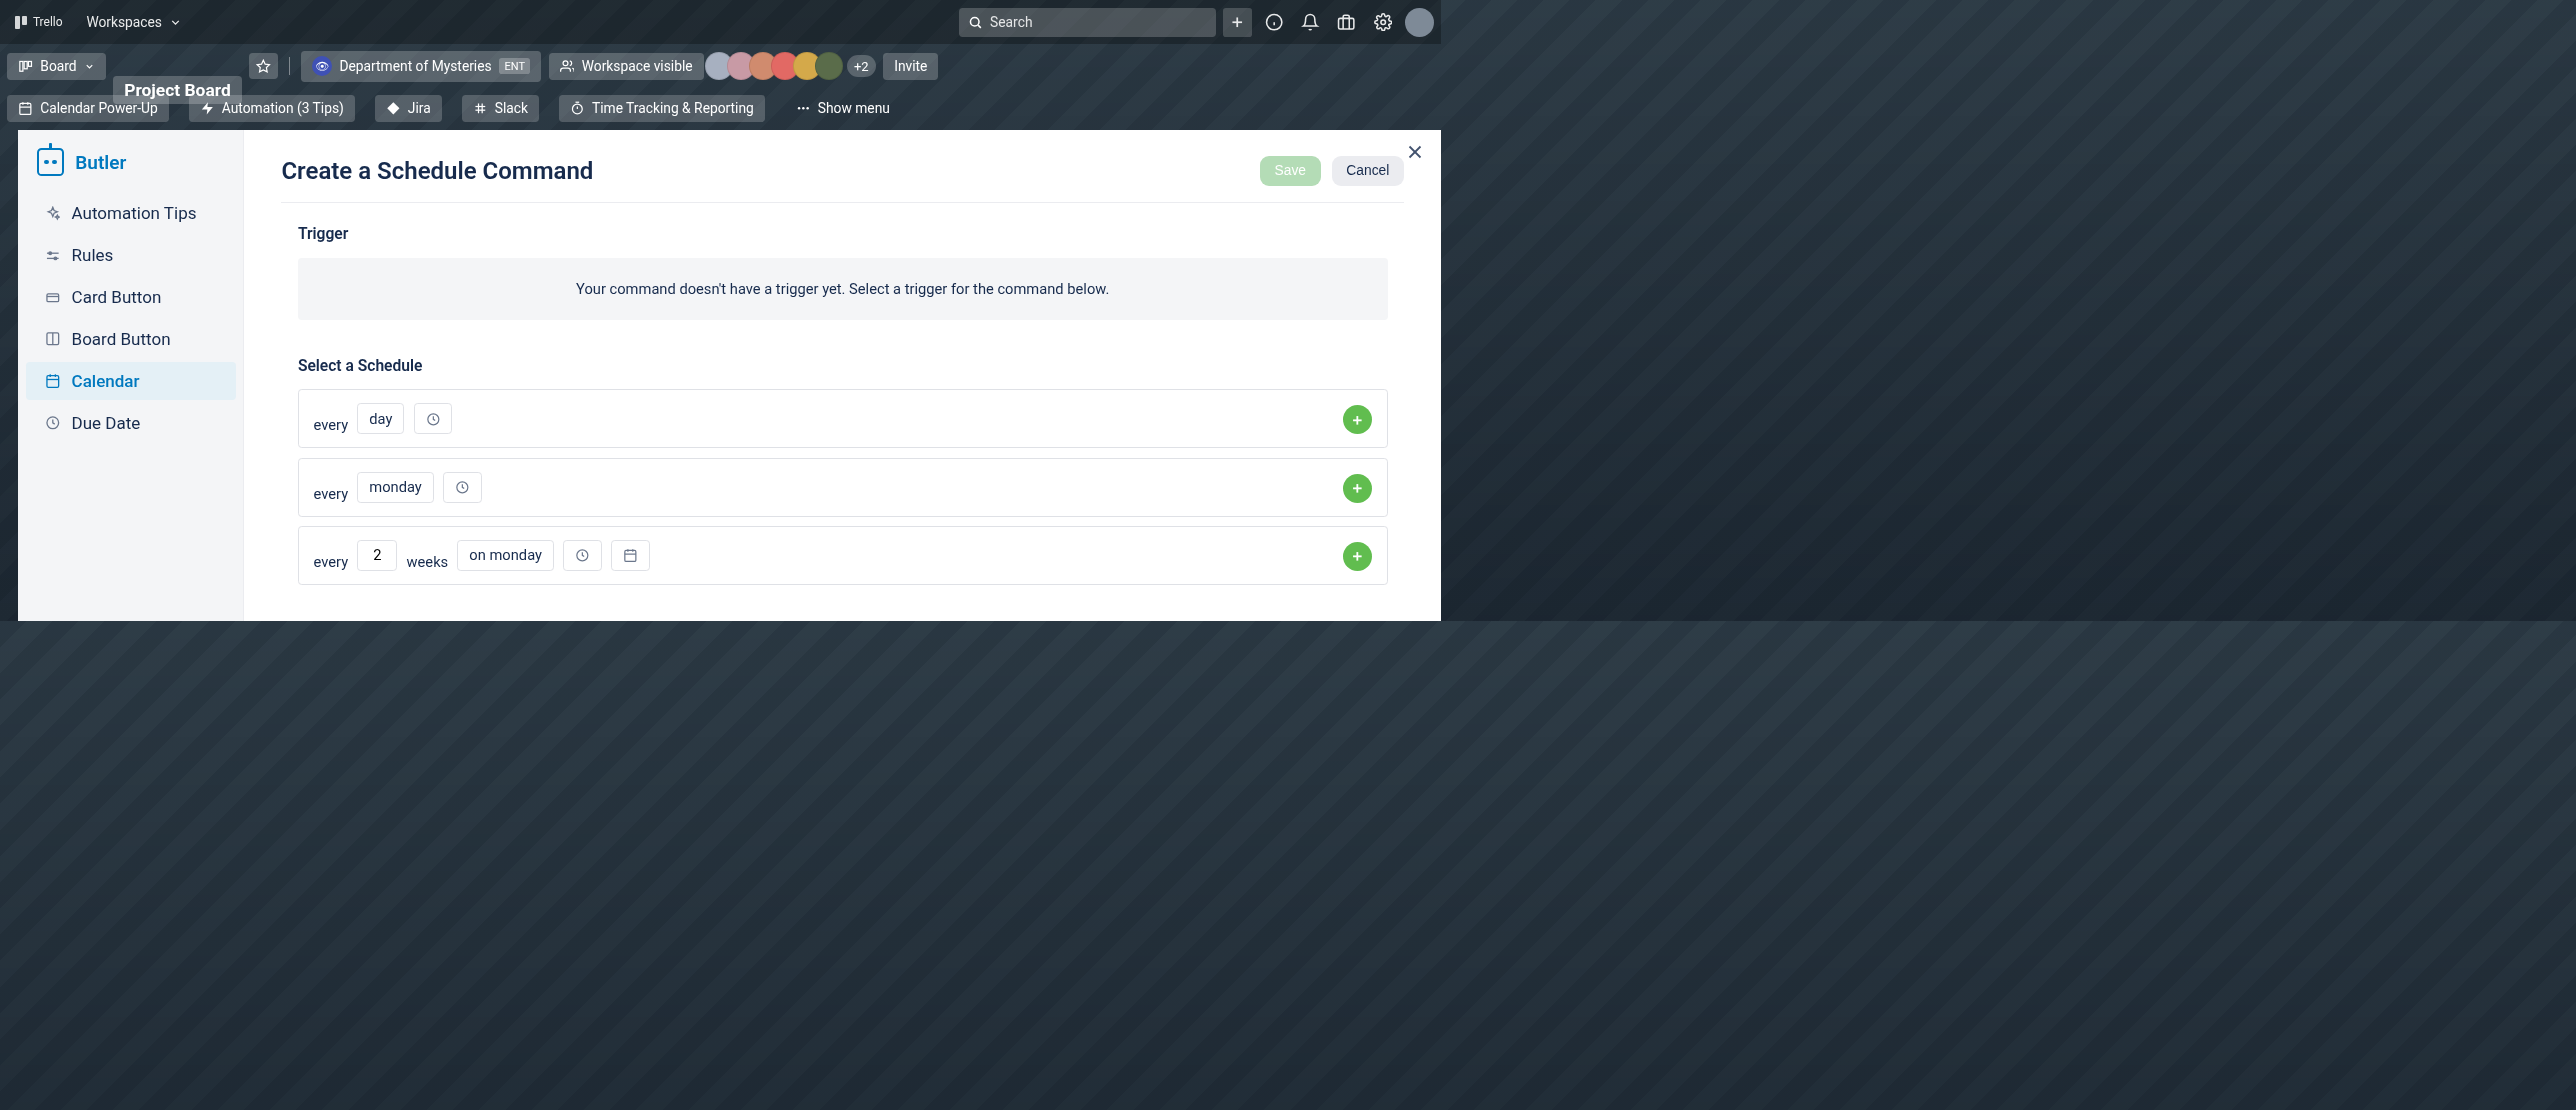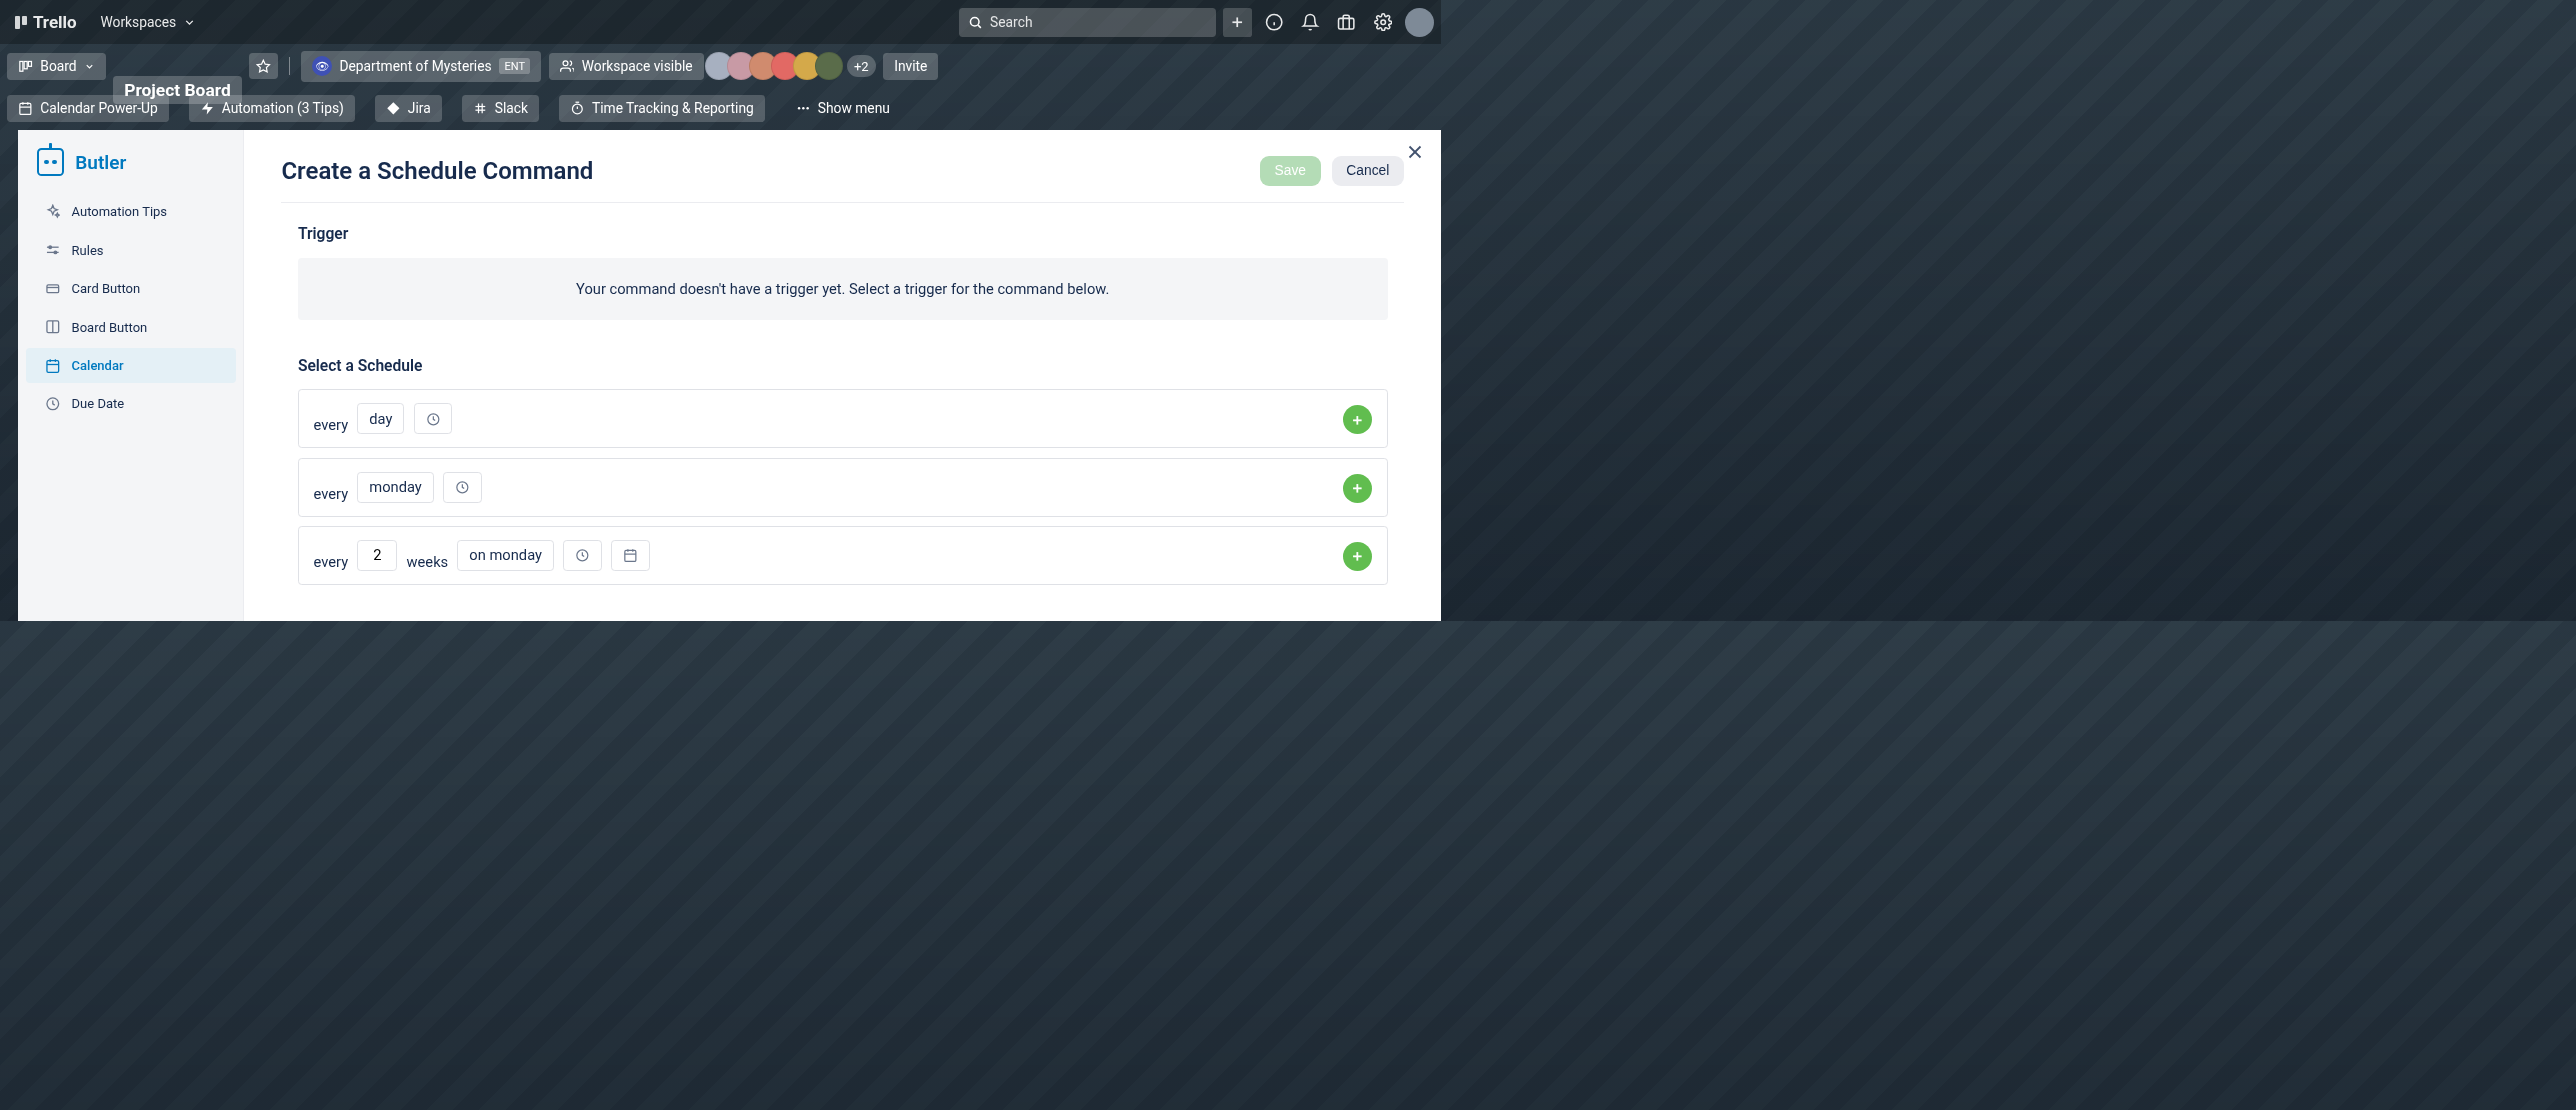--- a/index.html
+++ b/index.html
@@ -18,21 +18,21 @@
 
 .topbar {
   height: 44px;
   background: rgba(0,0,0,0.28);
   display: flex;
   align-items: center;
   padding: 0 7.3px;
   gap: 7.3px;
   color: #fff;
 }
-.trello-logo { display:flex; align-items:center; gap:5.5px; font-size:17px; font-weight:700; padding:3.7px 7.3px; opacity:0.9;}
+.trello-logo { display:flex; align-items:center; gap:5.5px; font-size:12px; font-weight:400; padding:3.7px 7.3px; opacity:0.9;}
 .trello-logo .boxes { display:inline-flex; gap:1.8px; }
 .trello-logo .boxes span { width:5.5px; height:13px; background:#fff; border-radius:0.9px; opacity:0.9;}
 .trello-logo .boxes span:last-child { height:9.2px; }
 .topbar-btn {
   display:flex; align-items:center; gap:7.3px; padding:5.5px 9.2px;
   color:#fff; opacity:0.9; font-size:13.8px; border-radius:2.8px; cursor:pointer;
 }
 .topbar .spacer { flex:1; }
 .search-box {
   width:257px; height:29px; background:rgba(255,255,255,0.2);
@@ -87,21 +87,21 @@
 }
 .butler .bicon {
   width:27.5px; height:27.5px; border:2.3px solid #0079bf; border-radius:4.6px;
   display:flex; align-items:center; justify-content:center; position:relative;
 }
 .butler .bicon::before { content:""; width:2.8px; height:5.5px; background:#0079bf; position:absolute; top:-7.3px; border-radius:0.9px;}
 .butler .bicon span { width:4.6px; height:4.6px; background:#0079bf; border-radius:50%; margin:0 1.8px;}
 .butler-label { font-size:19px; font-weight:600; }
 .side-item {
   display:flex; align-items:center; gap:11px; padding:9.2px 18.4px; margin:1.8px 7.3px;
-  border-radius:3.7px; color:#172b4d; font-size:13px; cursor:pointer;
+  border-radius:3.7px; color:#172b4d; font-size:17px; cursor:pointer;
 }
 .side-item.active { background:#e4f0f6; color:#0079bf; font-weight:500;}
 .side-icon { width:16.5px; height:16.5px; display:flex; align-items:center; justify-content:center; color:#6b778c; }
 .side-item.active .side-icon { color:#0079bf; }
 
 .main { flex:1; padding:26px 37px; position:relative; overflow:auto;}
 .close-x { position:absolute; top:11px; right:14.7px; font-size:26px; color:#42526e; cursor:pointer; font-weight:300;}
 .main-header { display:flex; align-items:center; justify-content:space-between; padding-bottom:16.5px; border-bottom:0.9px solid #ebecf0;}
 .main-title { font-size:24px; font-weight:600; color:#172b4d;}
 .btn { padding:7.3px 14.7px; border-radius:9px; font-size:13.8px; font-weight:500; cursor:pointer; border:none;}

